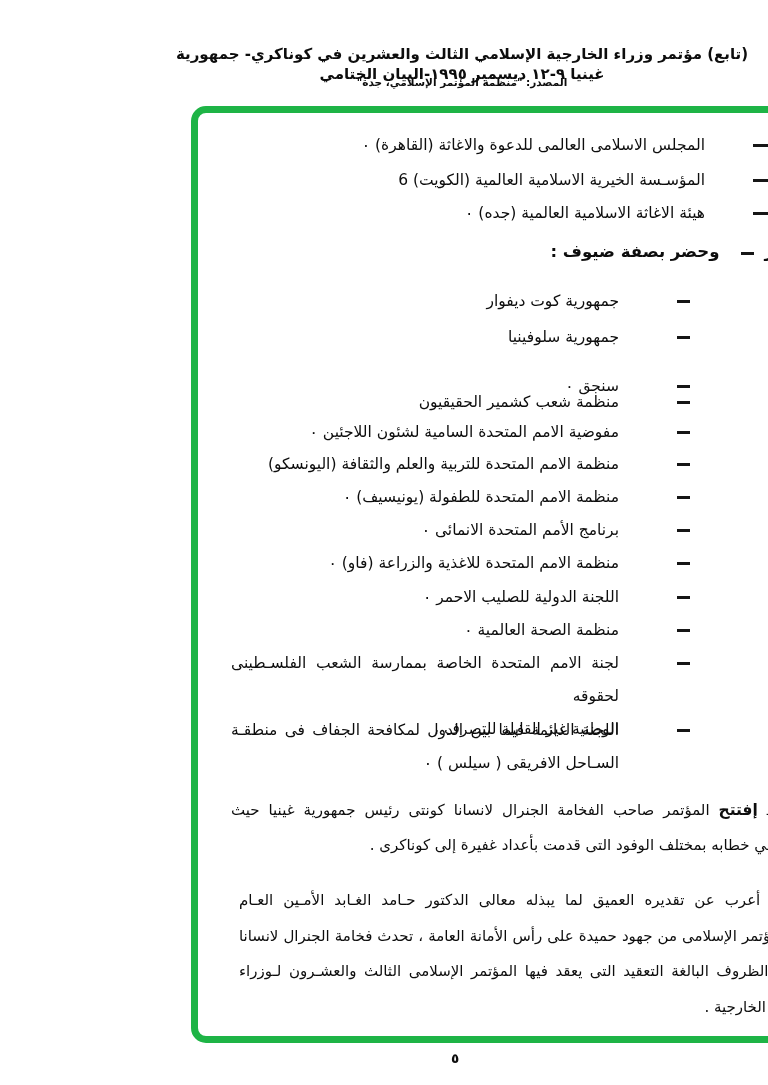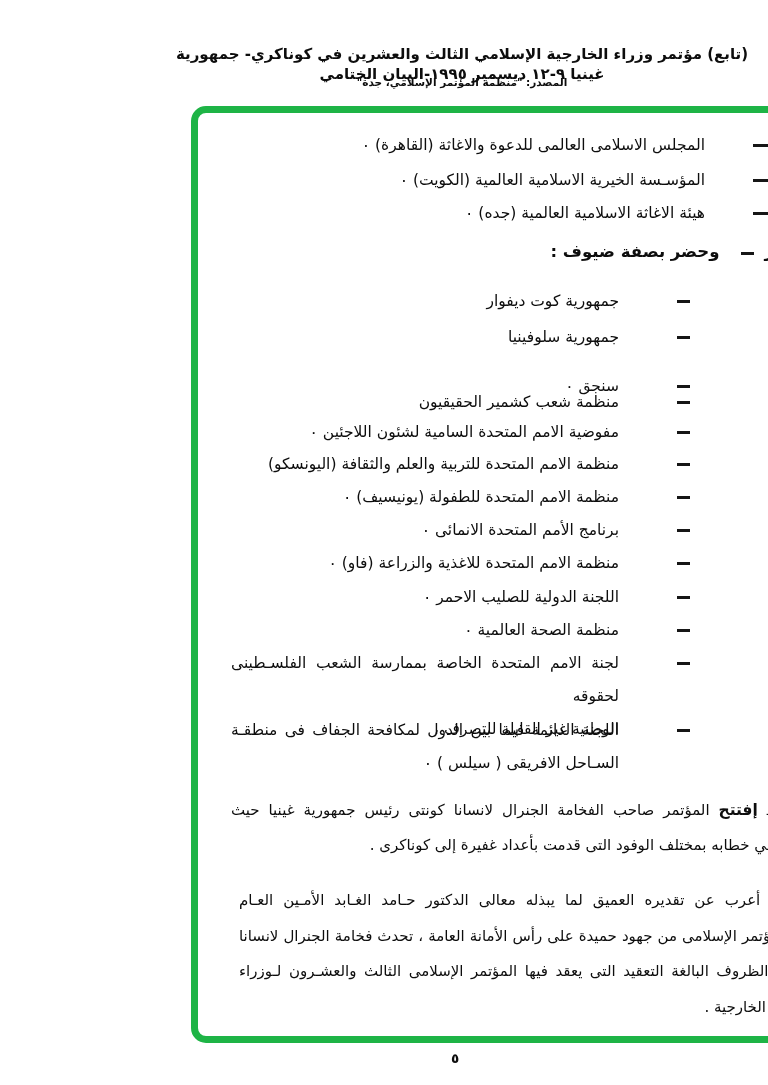--- a/index.html
+++ b/index.html
@@ -68,21 +68,21 @@
     <div id="listA">
         <div class="arow" style="top: 16px;">
           <span class="dash adash"></span>
           <div class="itxt">
             <div>المجلس الاسلامى العالمى للدعوة والاغاثة (القاهرة) ٠</div>
           </div>
         </div>
         <div class="arow" style="top: 51px;">
           <span class="dash adash"></span>
           <div class="itxt">
-            <div>المؤسـسة الخيرية الاسلامية العالمية (الكويت) ٠</div>
+            <div>المؤسـسة الخيرية الاسلامية العالمية (الكويت) 6</div>
           </div>
         </div>
         <div class="arow" style="top: 84px;">
           <span class="dash adash"></span>
           <div class="itxt">
             <div>هيئة الاغاثة الاسلامية العالمية (جده) ٠</div>
           </div>
         </div>
       </div>
 

